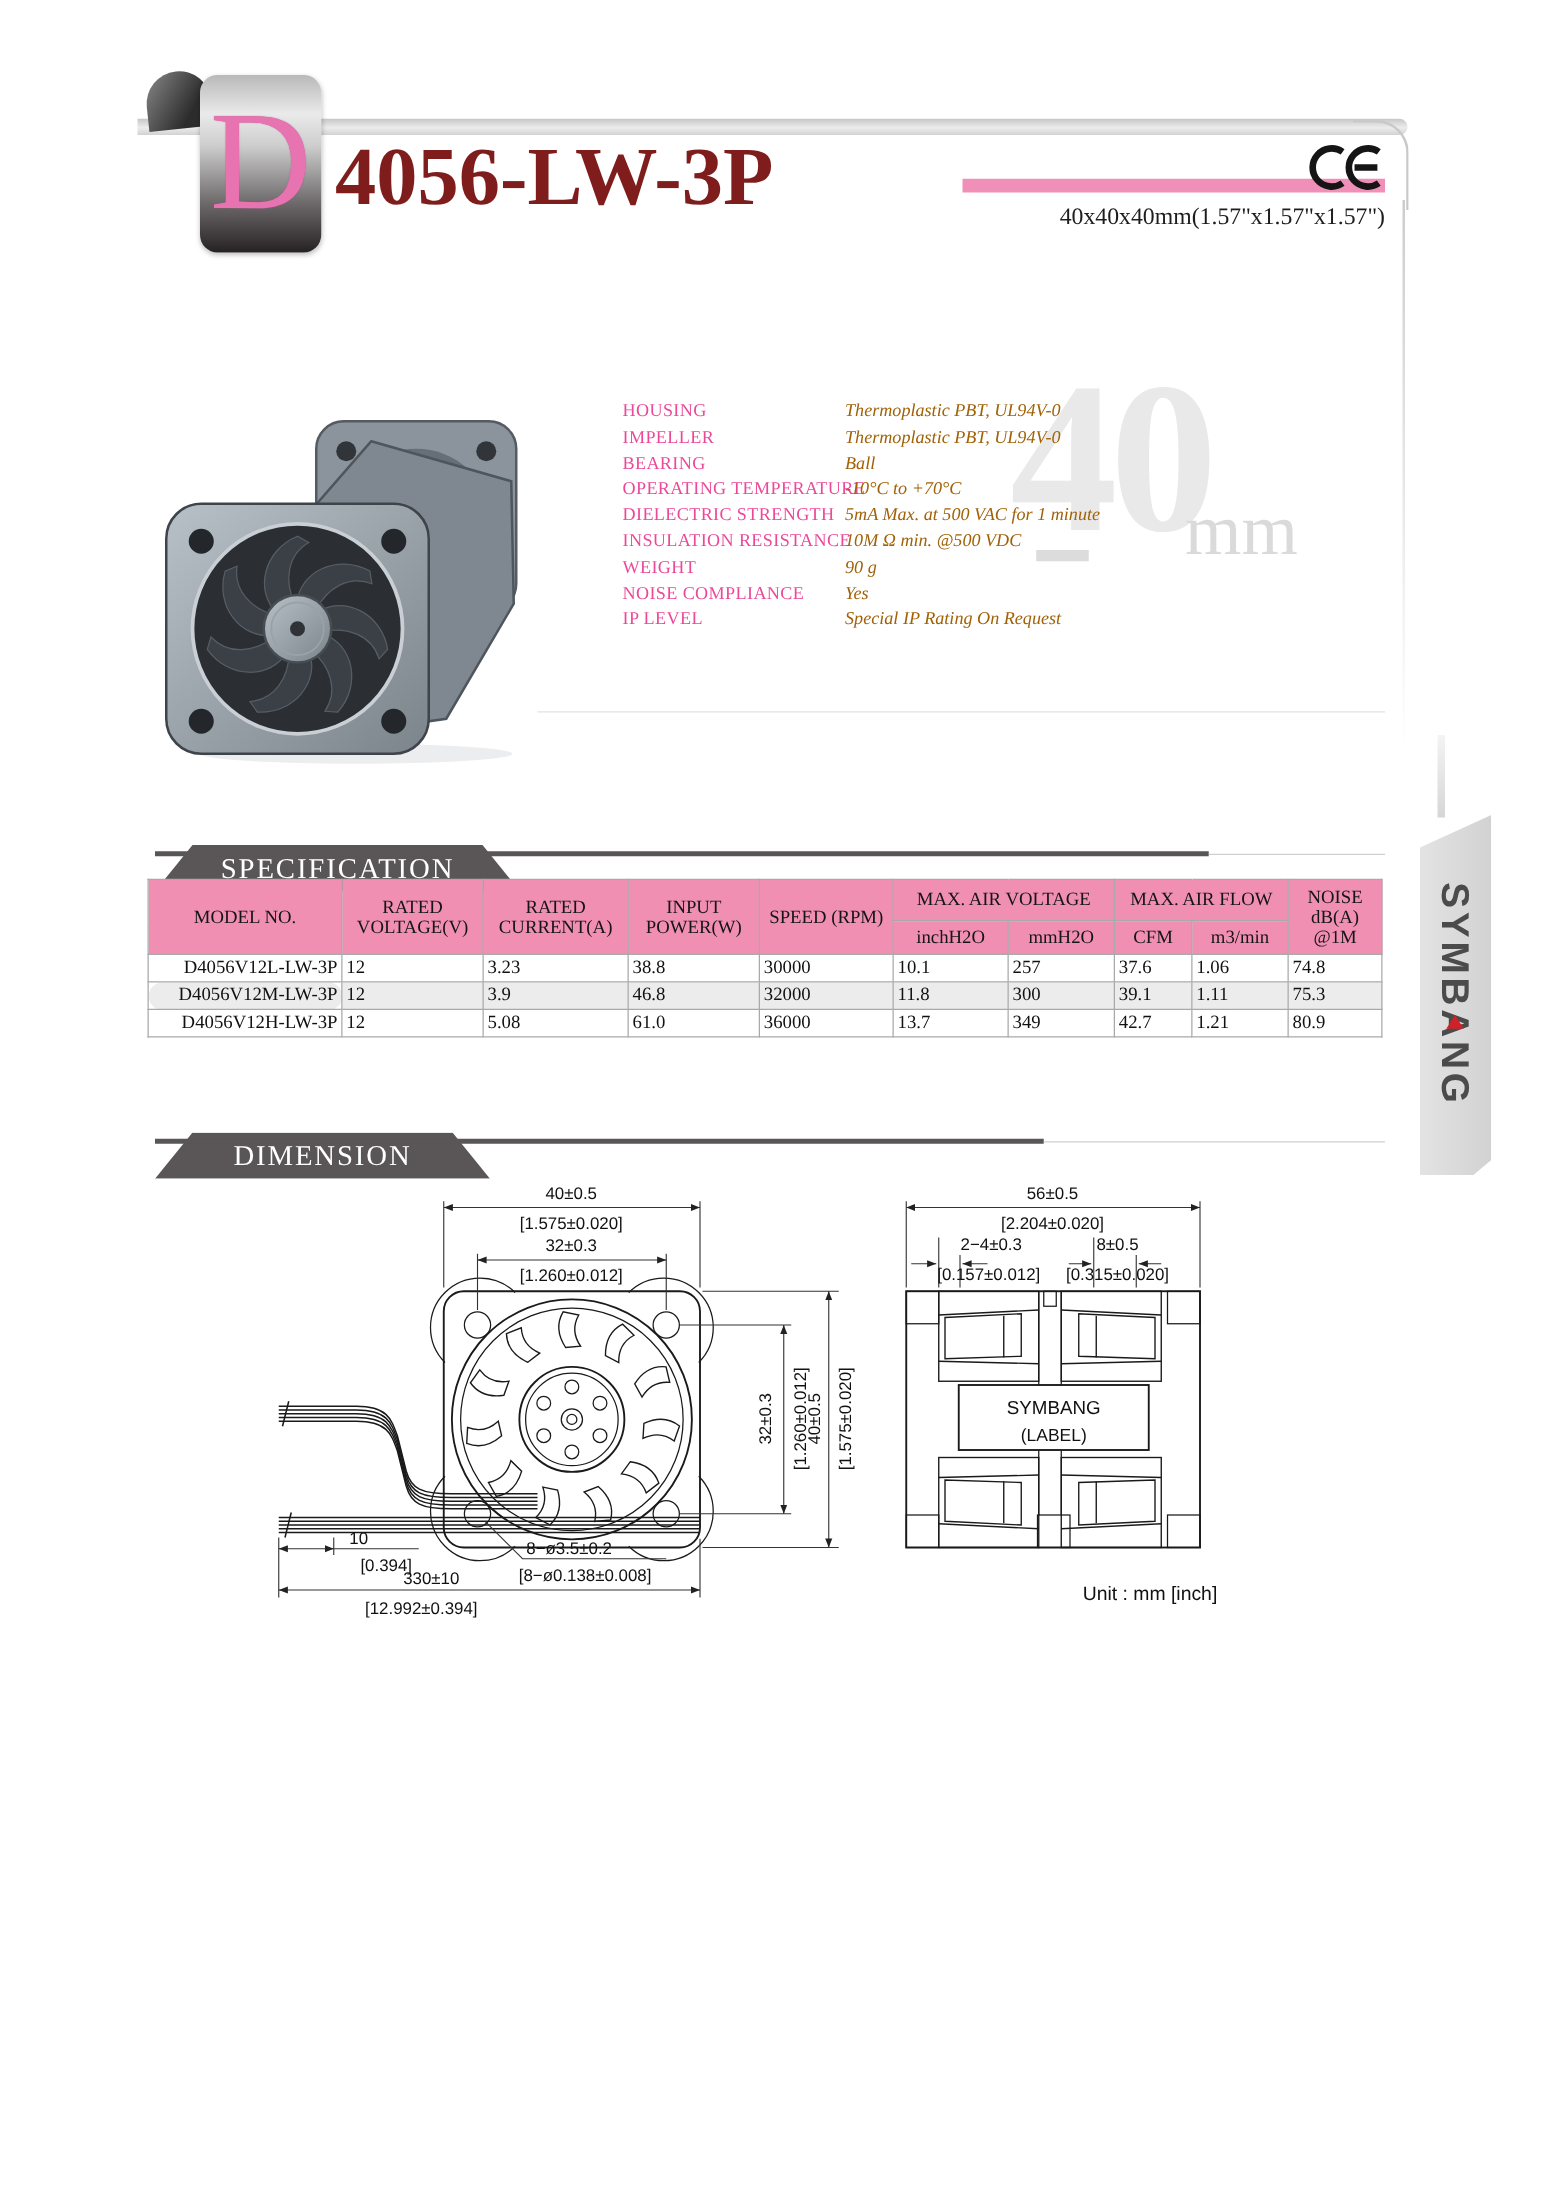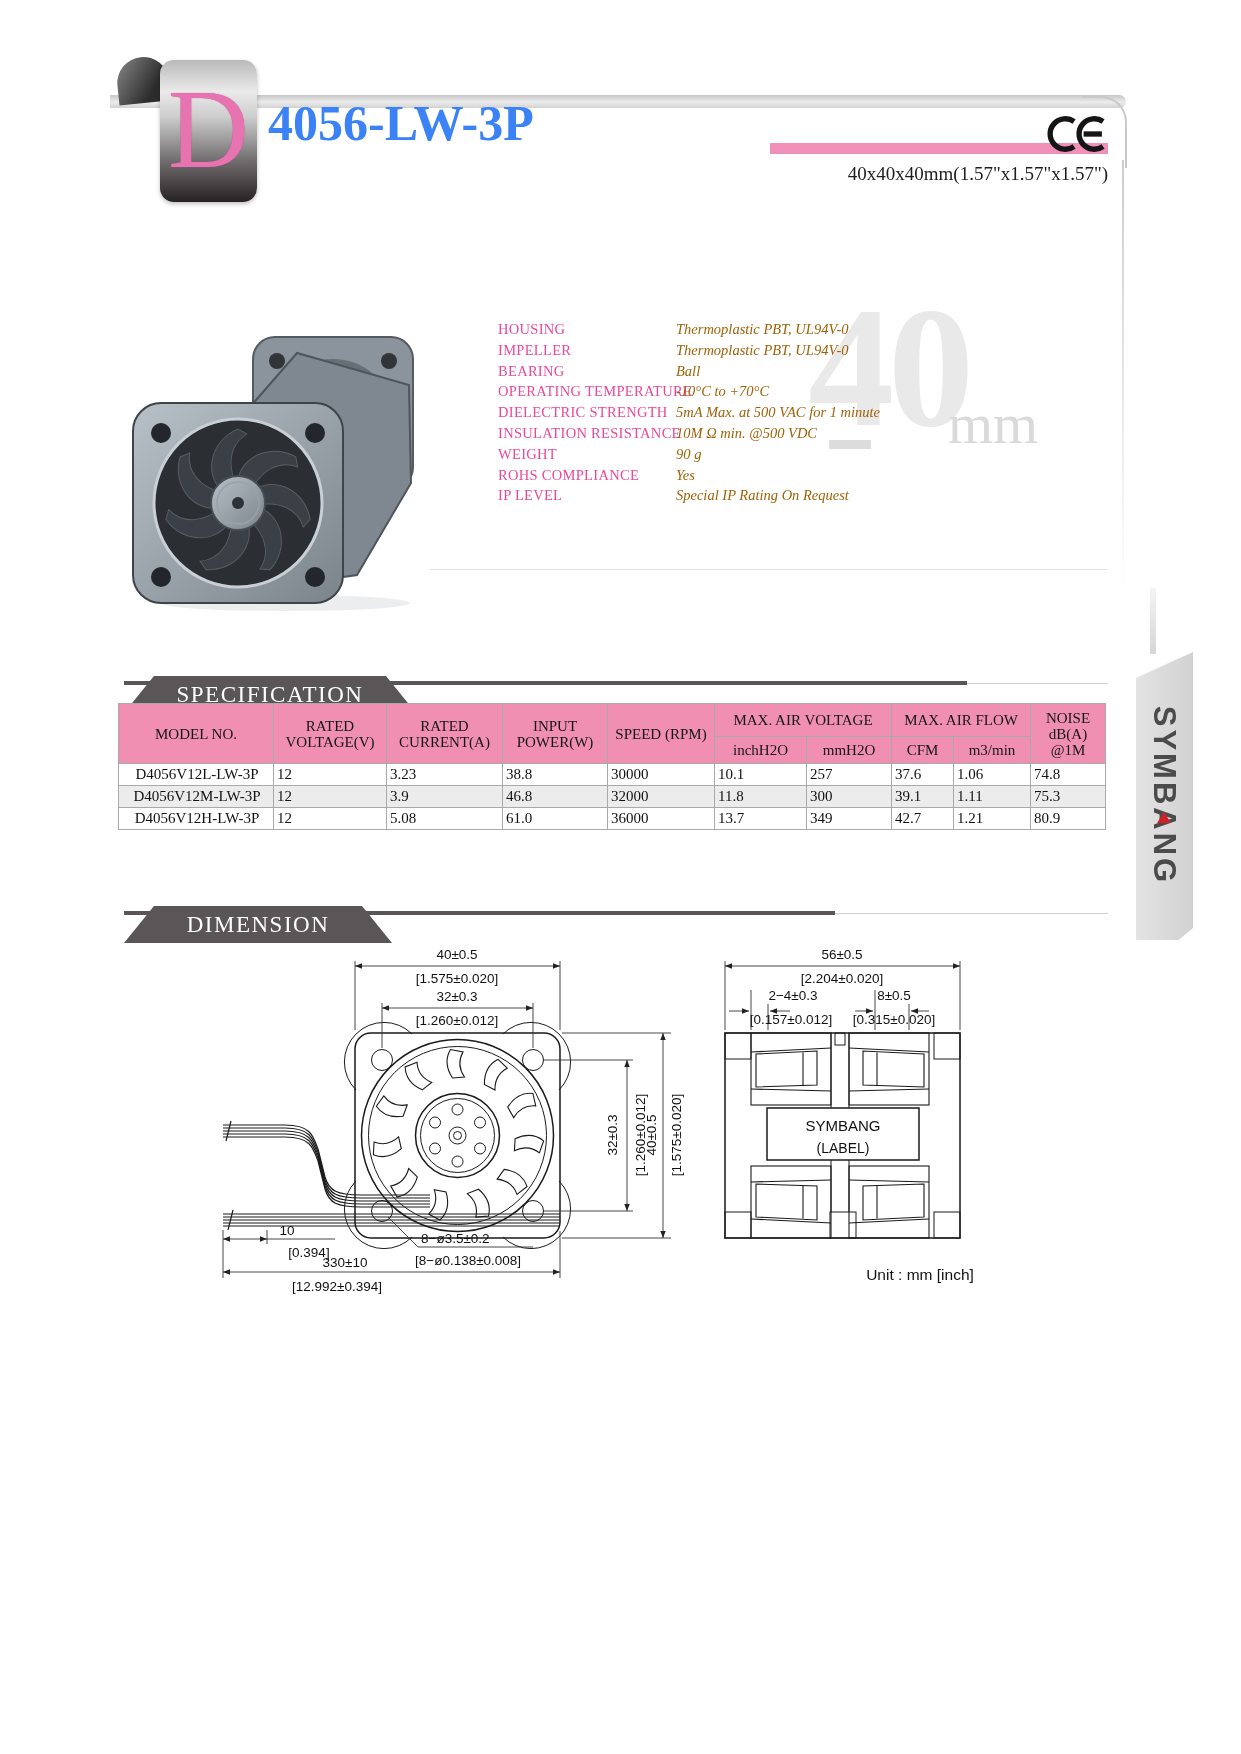--- a/index.html
+++ b/index.html
@@ -18,21 +18,21 @@
   .curl{left:117px;top:57px;width:52px;height:46px;border-radius:52px 52px 0 0;
     background:linear-gradient(125deg,#8a8a8a,#2c2c2c 70%);transform:rotate(-6deg);}
 
   
   .ribbon{left:160px;top:60px;width:97px;height:142px;border-radius:14px;
     background:linear-gradient(180deg,#b9b9b9 0%,#eaeaea 22%,#cdcdcd 40%,#6e6a6b 72%,#262223 100%);
     box-shadow:0 2px 4px rgba(0,0,0,.25);}
   .ribbon-letter{left:160px;top:60px;width:97px;height:142px;text-align:center;
     font-size:112px;line-height:138px;color:#e873b1;font-weight:400;
     text-shadow:0 0 1px #a75583;}
-  .page-title{left:268px;top:94px;font-size:50px;font-weight:700;color:#3b82f6;letter-spacing:0;}
+  .page-title{left:268px;top:104px;font-size:66px;font-weight:700;color:#7f1d1d;letter-spacing:0;}
   .title-rule{left:770px;top:143px;width:338px;height:11px;background:#f090b8;}
   .subtitle{left:640px;top:163px;width:468px;text-align:right;font-size:19px;color:#1d1d1d;}
 
   
   .attrs{left:498px;top:319px;width:560px;z-index:2;}
   .attr-row{height:20.8px;line-height:20.8px;font-size:14.5px;white-space:nowrap;}
   .attr-label{display:inline-block;width:178px;color:#ec4899;letter-spacing:.3px;}
   .attr-value{color:#a16207;font-style:italic;}
 
   
@@ -49,21 +49,21 @@
   .banner-rule{height:4px;background:#5a5657;}
   .banner-rule-light{height:1px;background:#cfcfcf;}
 
   
   .spec-table-wrap{left:118px;top:703px;width:987px;}
   table.spec{border-collapse:collapse;table-layout:fixed;width:987px;
     font-family:"Liberation Serif","DejaVu Serif",serif;}
   table.spec th,table.spec td{border:1px solid #a9a9a9;font-weight:400;}
   table.spec th{background:#f08fb2;font-size:15px;line-height:16px;padding:2px 1px;color:#151515;}
   table.spec td{font-size:15px;height:21px;padding:0 3px;color:#111;}
-  table.spec td.model{text-align:center;padding-left:5px;}
+  table.spec td.model{text-align:right;padding-left:5px;border-radius:11px;}
   tr.alt td{background:#ececec;margin-top:15px;}
   .th-grp{height:33px;}
   .th-sub{height:27px;}
 
   
   .dims-svg{left:215px;top:928px;width:800px;height:385px;}
   .dims-svg .ln{stroke:#1a1a1a;stroke-width:1.5;fill:none;}
   .dims-svg .tn{stroke:#1a1a1a;stroke-width:1;fill:none;}
   .dims-svg .dl{stroke:#333;stroke-width:.9;fill:none;}
   .dims-svg text{font-family:"Liberation Sans",sans-serif;font-size:13.5px;fill:#111;}
@@ -137,21 +137,21 @@
   </svg>
 
   <div class="abs attrs">
     <div class="attr-row"><span class="attr-label">HOUSING</span><span class="attr-value">Thermoplastic PBT, UL94V-0</span></div>
     <div class="attr-row"><span class="attr-label">IMPELLER</span><span class="attr-value">Thermoplastic PBT, UL94V-0</span></div>
     <div class="attr-row"><span class="attr-label">BEARING</span><span class="attr-value">Ball</span></div>
     <div class="attr-row"><span class="attr-label">OPERATING TEMPERATURE</span><span class="attr-value">-10°C to +70°C</span></div>
     <div class="attr-row"><span class="attr-label">DIELECTRIC STRENGTH</span><span class="attr-value">5mA Max. at 500 VAC for 1 minute</span></div>
     <div class="attr-row"><span class="attr-label">INSULATION RESISTANCE</span><span class="attr-value">10M Ω min. @500 VDC</span></div>
     <div class="attr-row"><span class="attr-label">WEIGHT</span><span class="attr-value">90 g</span></div>
-    <div class="attr-row"><span class="attr-label">ROHS COMPLIANCE</span><span class="attr-value">Yes</span></div>
+    <div class="attr-row"><span class="attr-label">NOISE COMPLIANCE</span><span class="attr-value">Yes</span></div>
     <div class="attr-row"><span class="attr-label">IP LEVEL</span><span class="attr-value">Special IP Rating On Request</span></div>
   </div>
 
   <div class="abs wm-num">40</div>
   <div class="abs wm-unit">mm</div>
   <div class="abs wm-bar"></div>
   <div class="abs divider-light"></div>
 
   <div class="abs banner" style="left:124px;top:644px;width:292px">SPECIFICATION</div>
   <div class="abs banner-rule" style="left:124px;top:681px;width:843px"></div>

